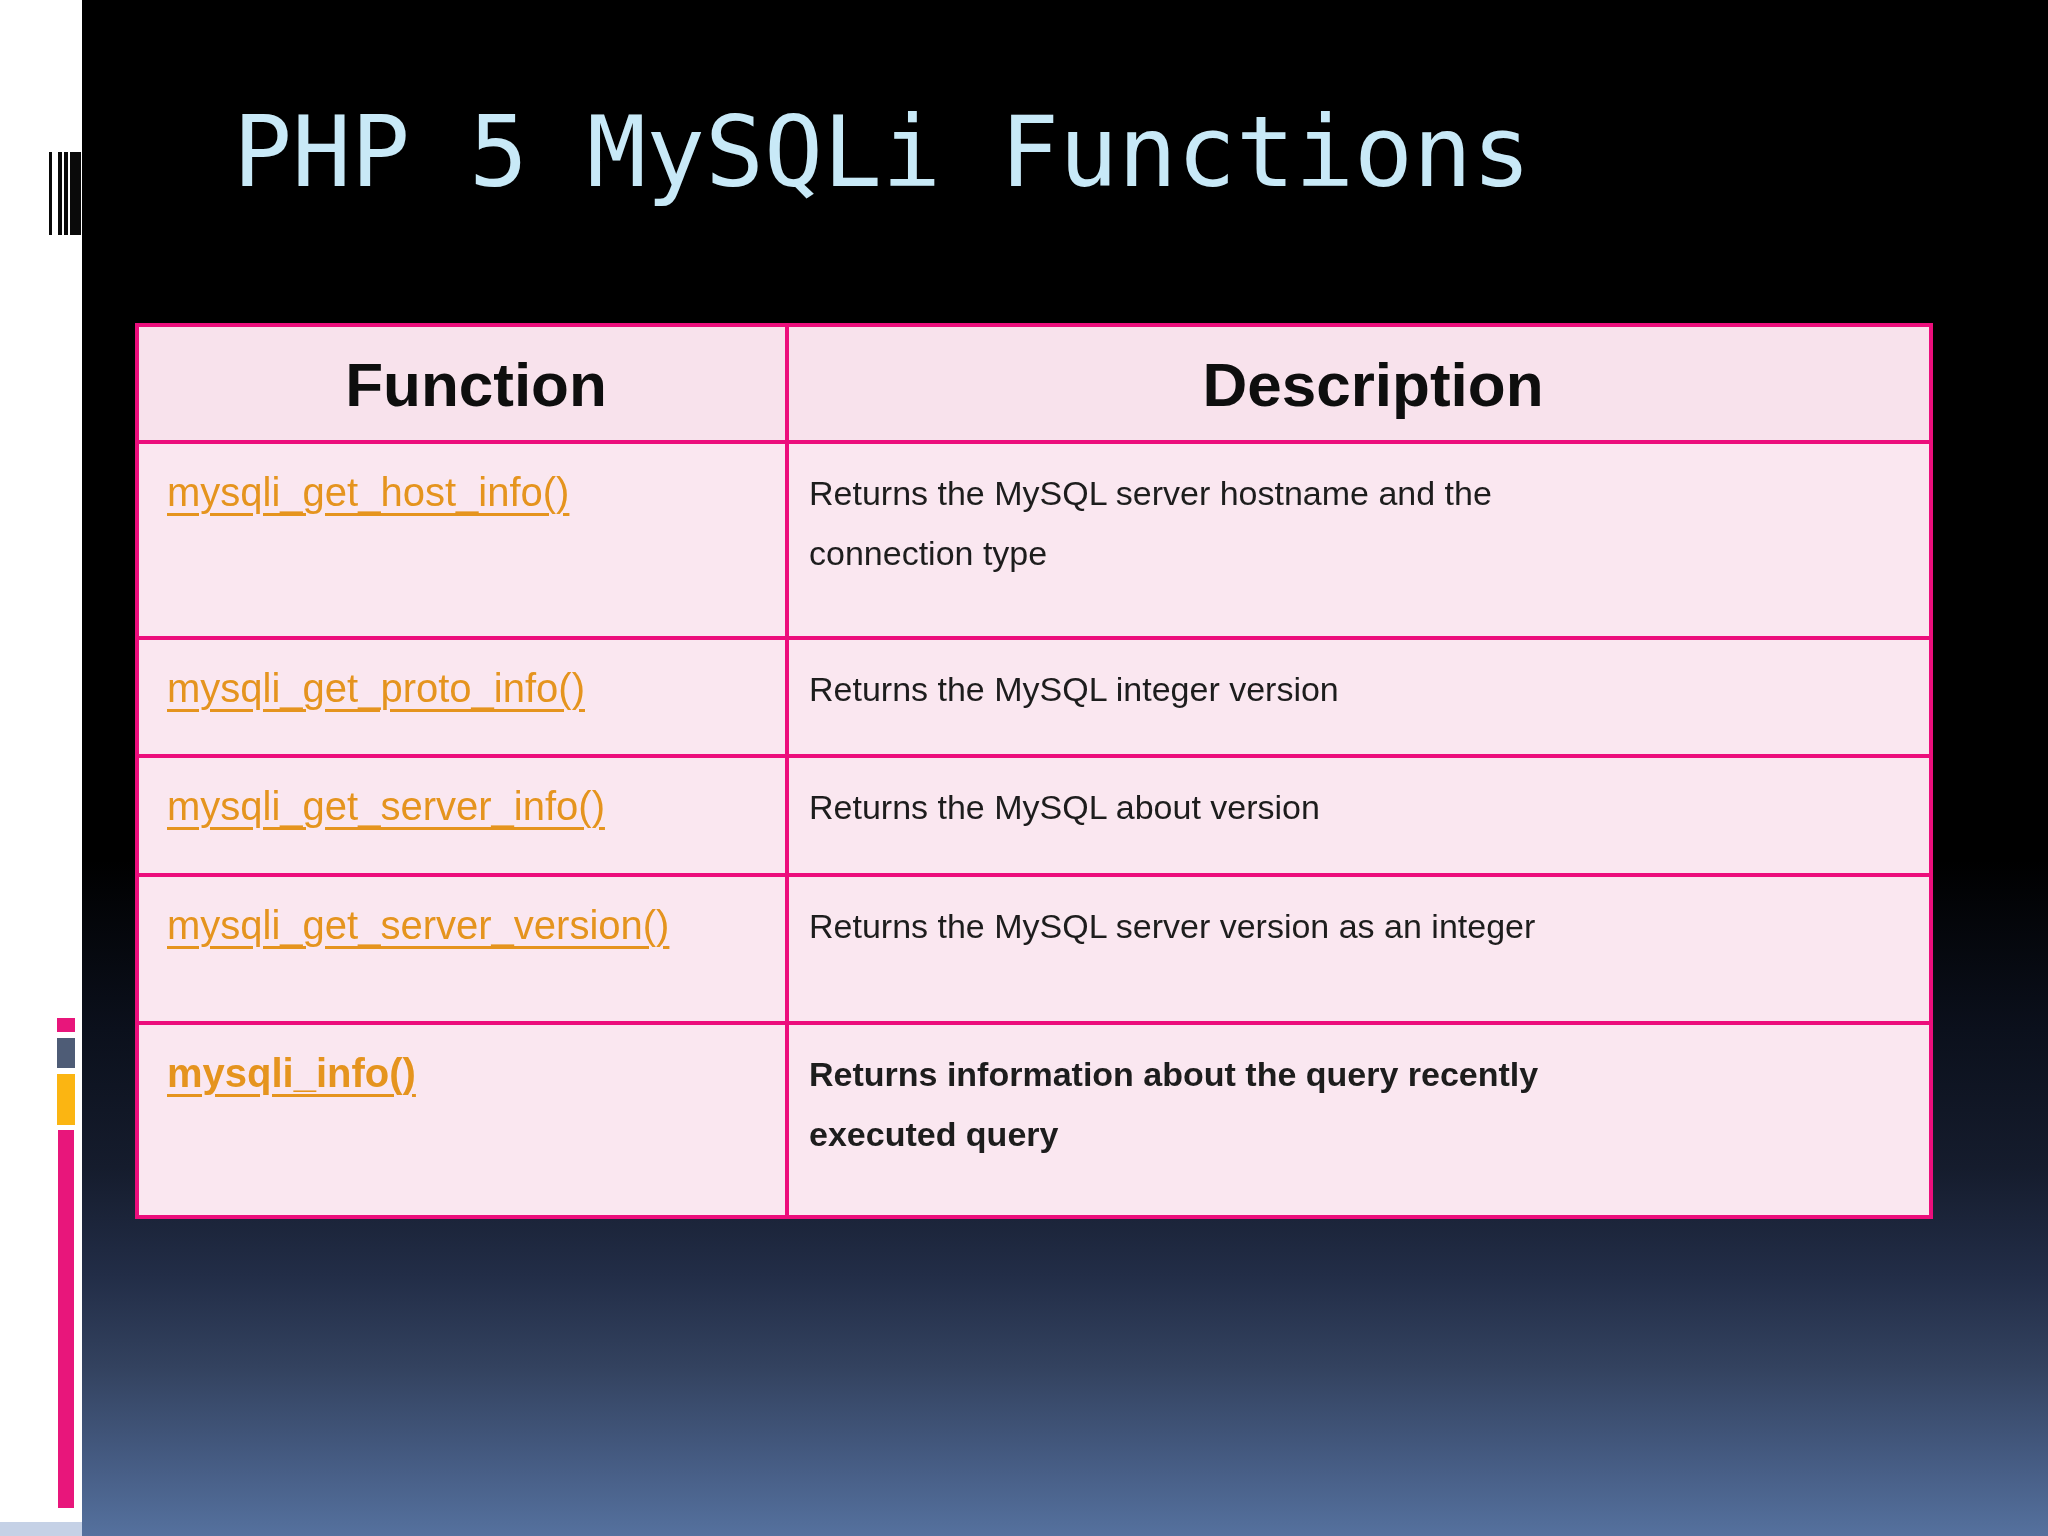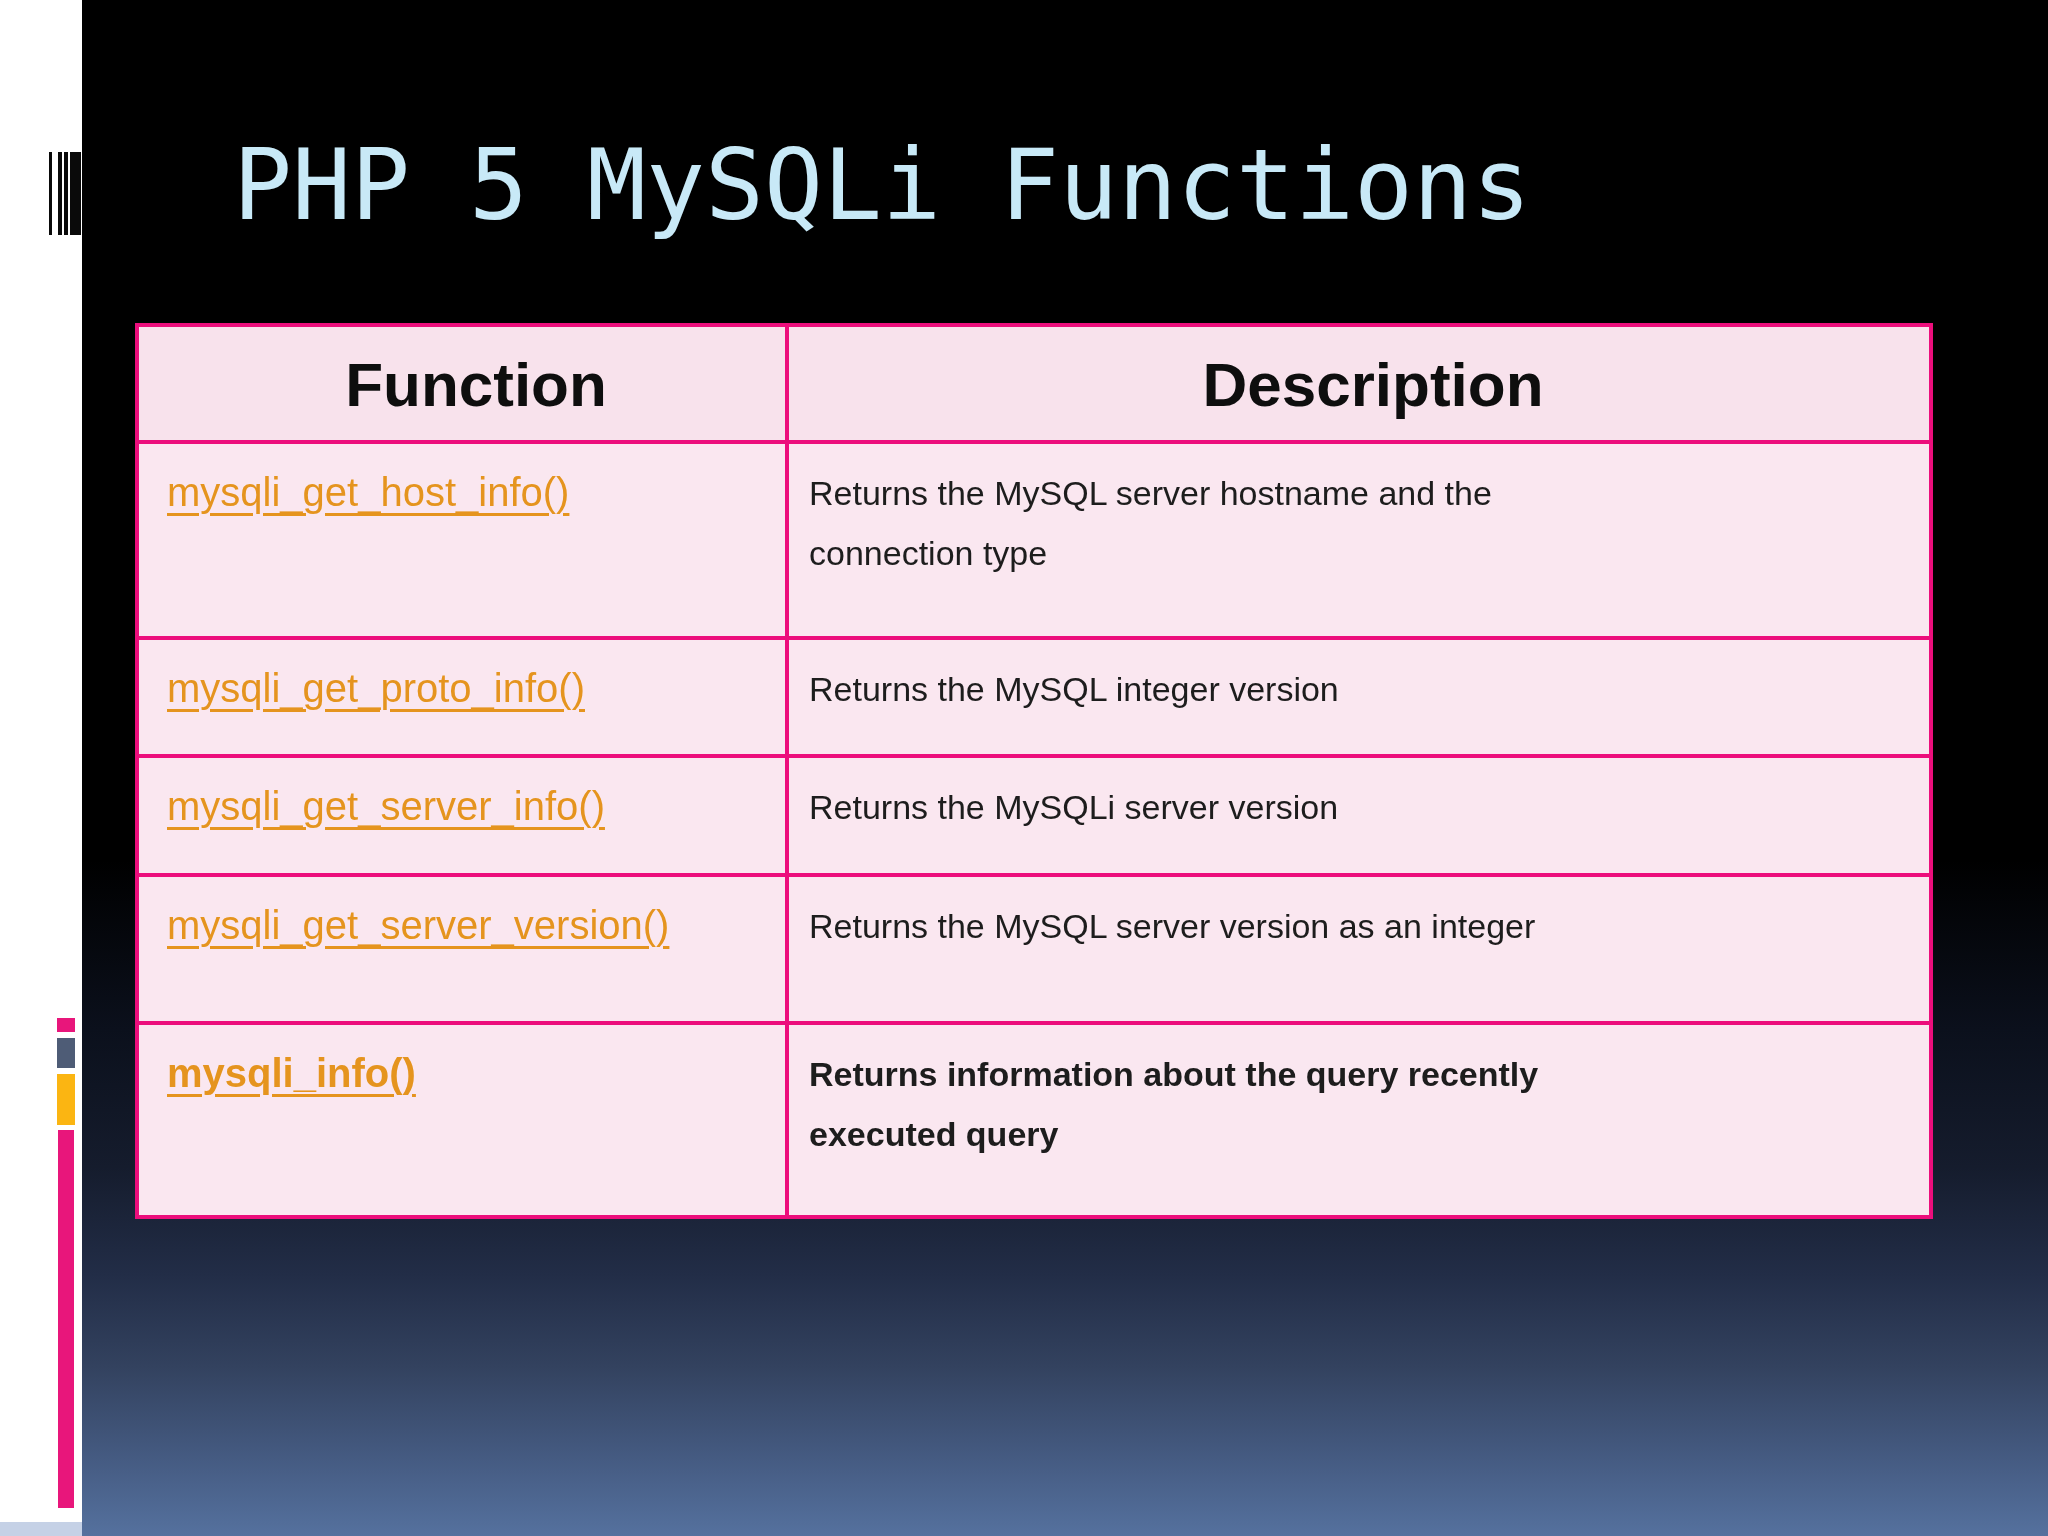--- a/index.html
+++ b/index.html
@@ -23,21 +23,21 @@
   .bc3{width:4px;margin-right:2px;}
   .bc4{width:11px;}
   
   .blk{position:absolute;left:57px;width:18px;}
   .blk-pink-sm{top:1018px;height:14px;background:#e8167b;}
   .blk-gray{top:1038px;height:30px;background:#4e5c76;}
   .blk-orange{top:1074px;height:51px;background:#fbb512;}
   .bar-pink-tall{position:absolute;left:58px;top:1130px;width:16px;height:378px;background:#e8167b;}
   
   .title{
-    position:absolute;left:233px;top:124px;margin:0;
+    position:absolute;left:233px;top:91px;margin:0;
     font-family:"DejaVu Sans Mono",monospace;font-weight:400;
     font-size:98px;line-height:1.25;color:#c8e9f7;white-space:nowrap;
   }
   
   .func-table{
     position:absolute;left:135px;top:323px;width:1794px;
     border-collapse:collapse;table-layout:fixed;
     background:#fae7f0;
   }
   .func-table col.c1{width:650px;}
@@ -106,21 +106,21 @@
         <td class="fc"><a href="#">mysqli_get_host_info()</a></td>
         <td class="dc">Returns the MySQL server hostname and the
 connection type</td>
       </tr>
       <tr class="r1">
         <td class="fc"><a href="#">mysqli_get_proto_info()</a></td>
         <td class="dc">Returns the MySQL integer version</td>
       </tr>
       <tr class="r2">
         <td class="fc"><a href="#">mysqli_get_server_info()</a></td>
-        <td class="dc">Returns the MySQLi server version</td>
+        <td class="dc">Returns the MySQL about version</td>
       </tr>
       <tr class="r3">
         <td class="fc"><a href="#">mysqli_get_server_version()</a></td>
         <td class="dc">Returns the MySQL server version as an integer</td>
       </tr>
       <tr class="r4">
         <td class="fc"><a href="#">mysqli_info()</a></td>
         <td class="dc">Returns information about the query recently
 executed query</td>
       </tr>

